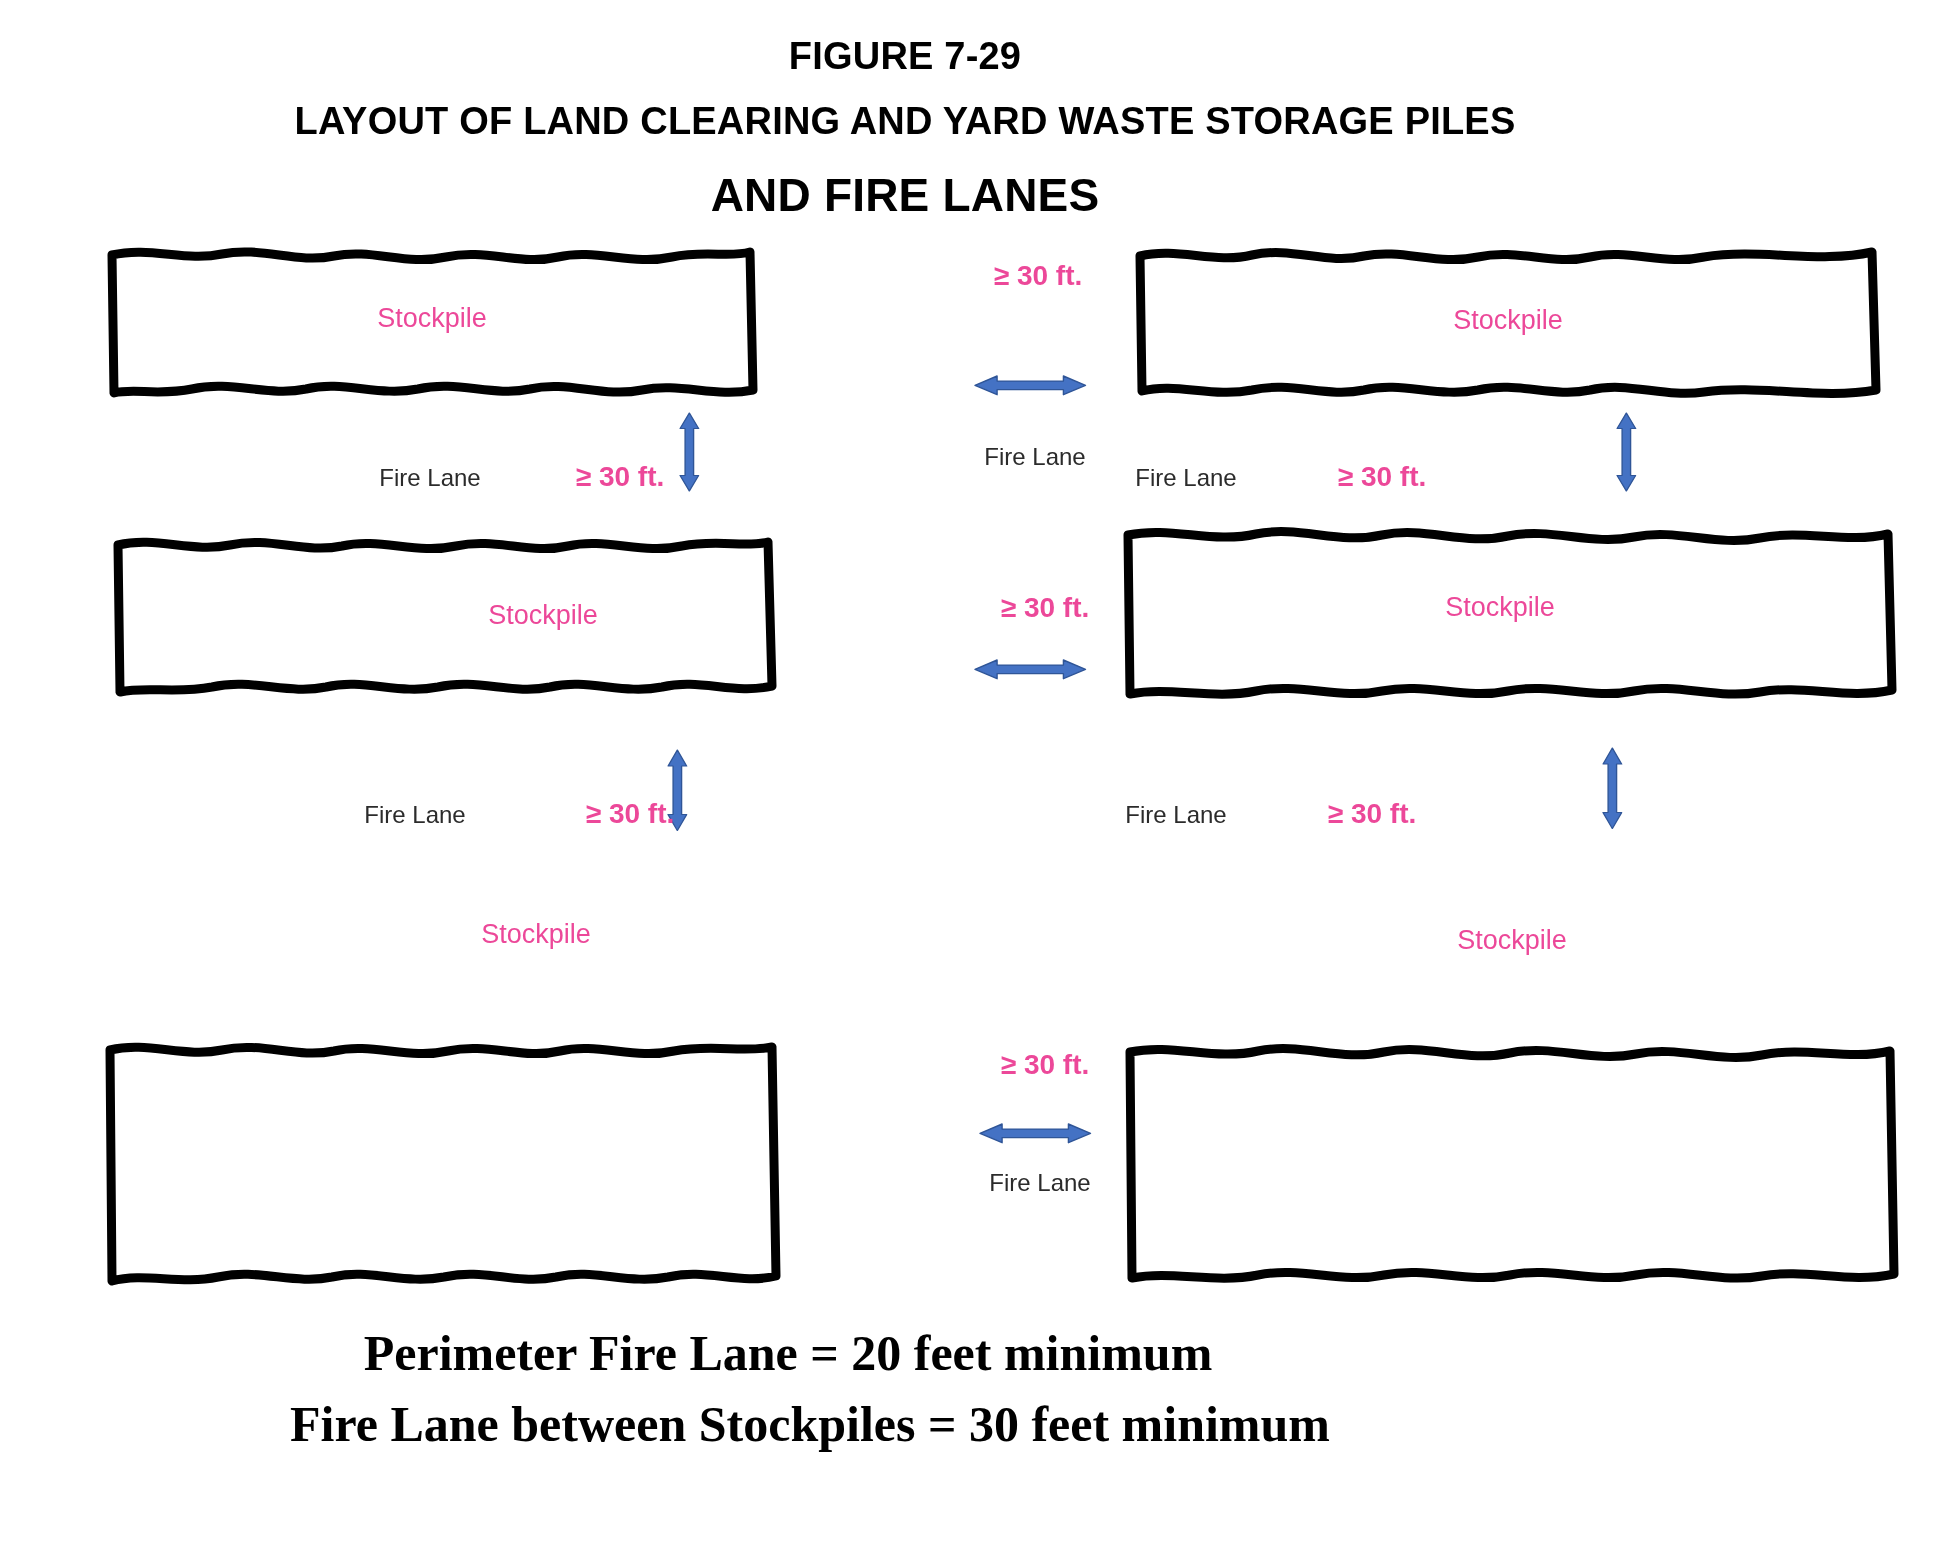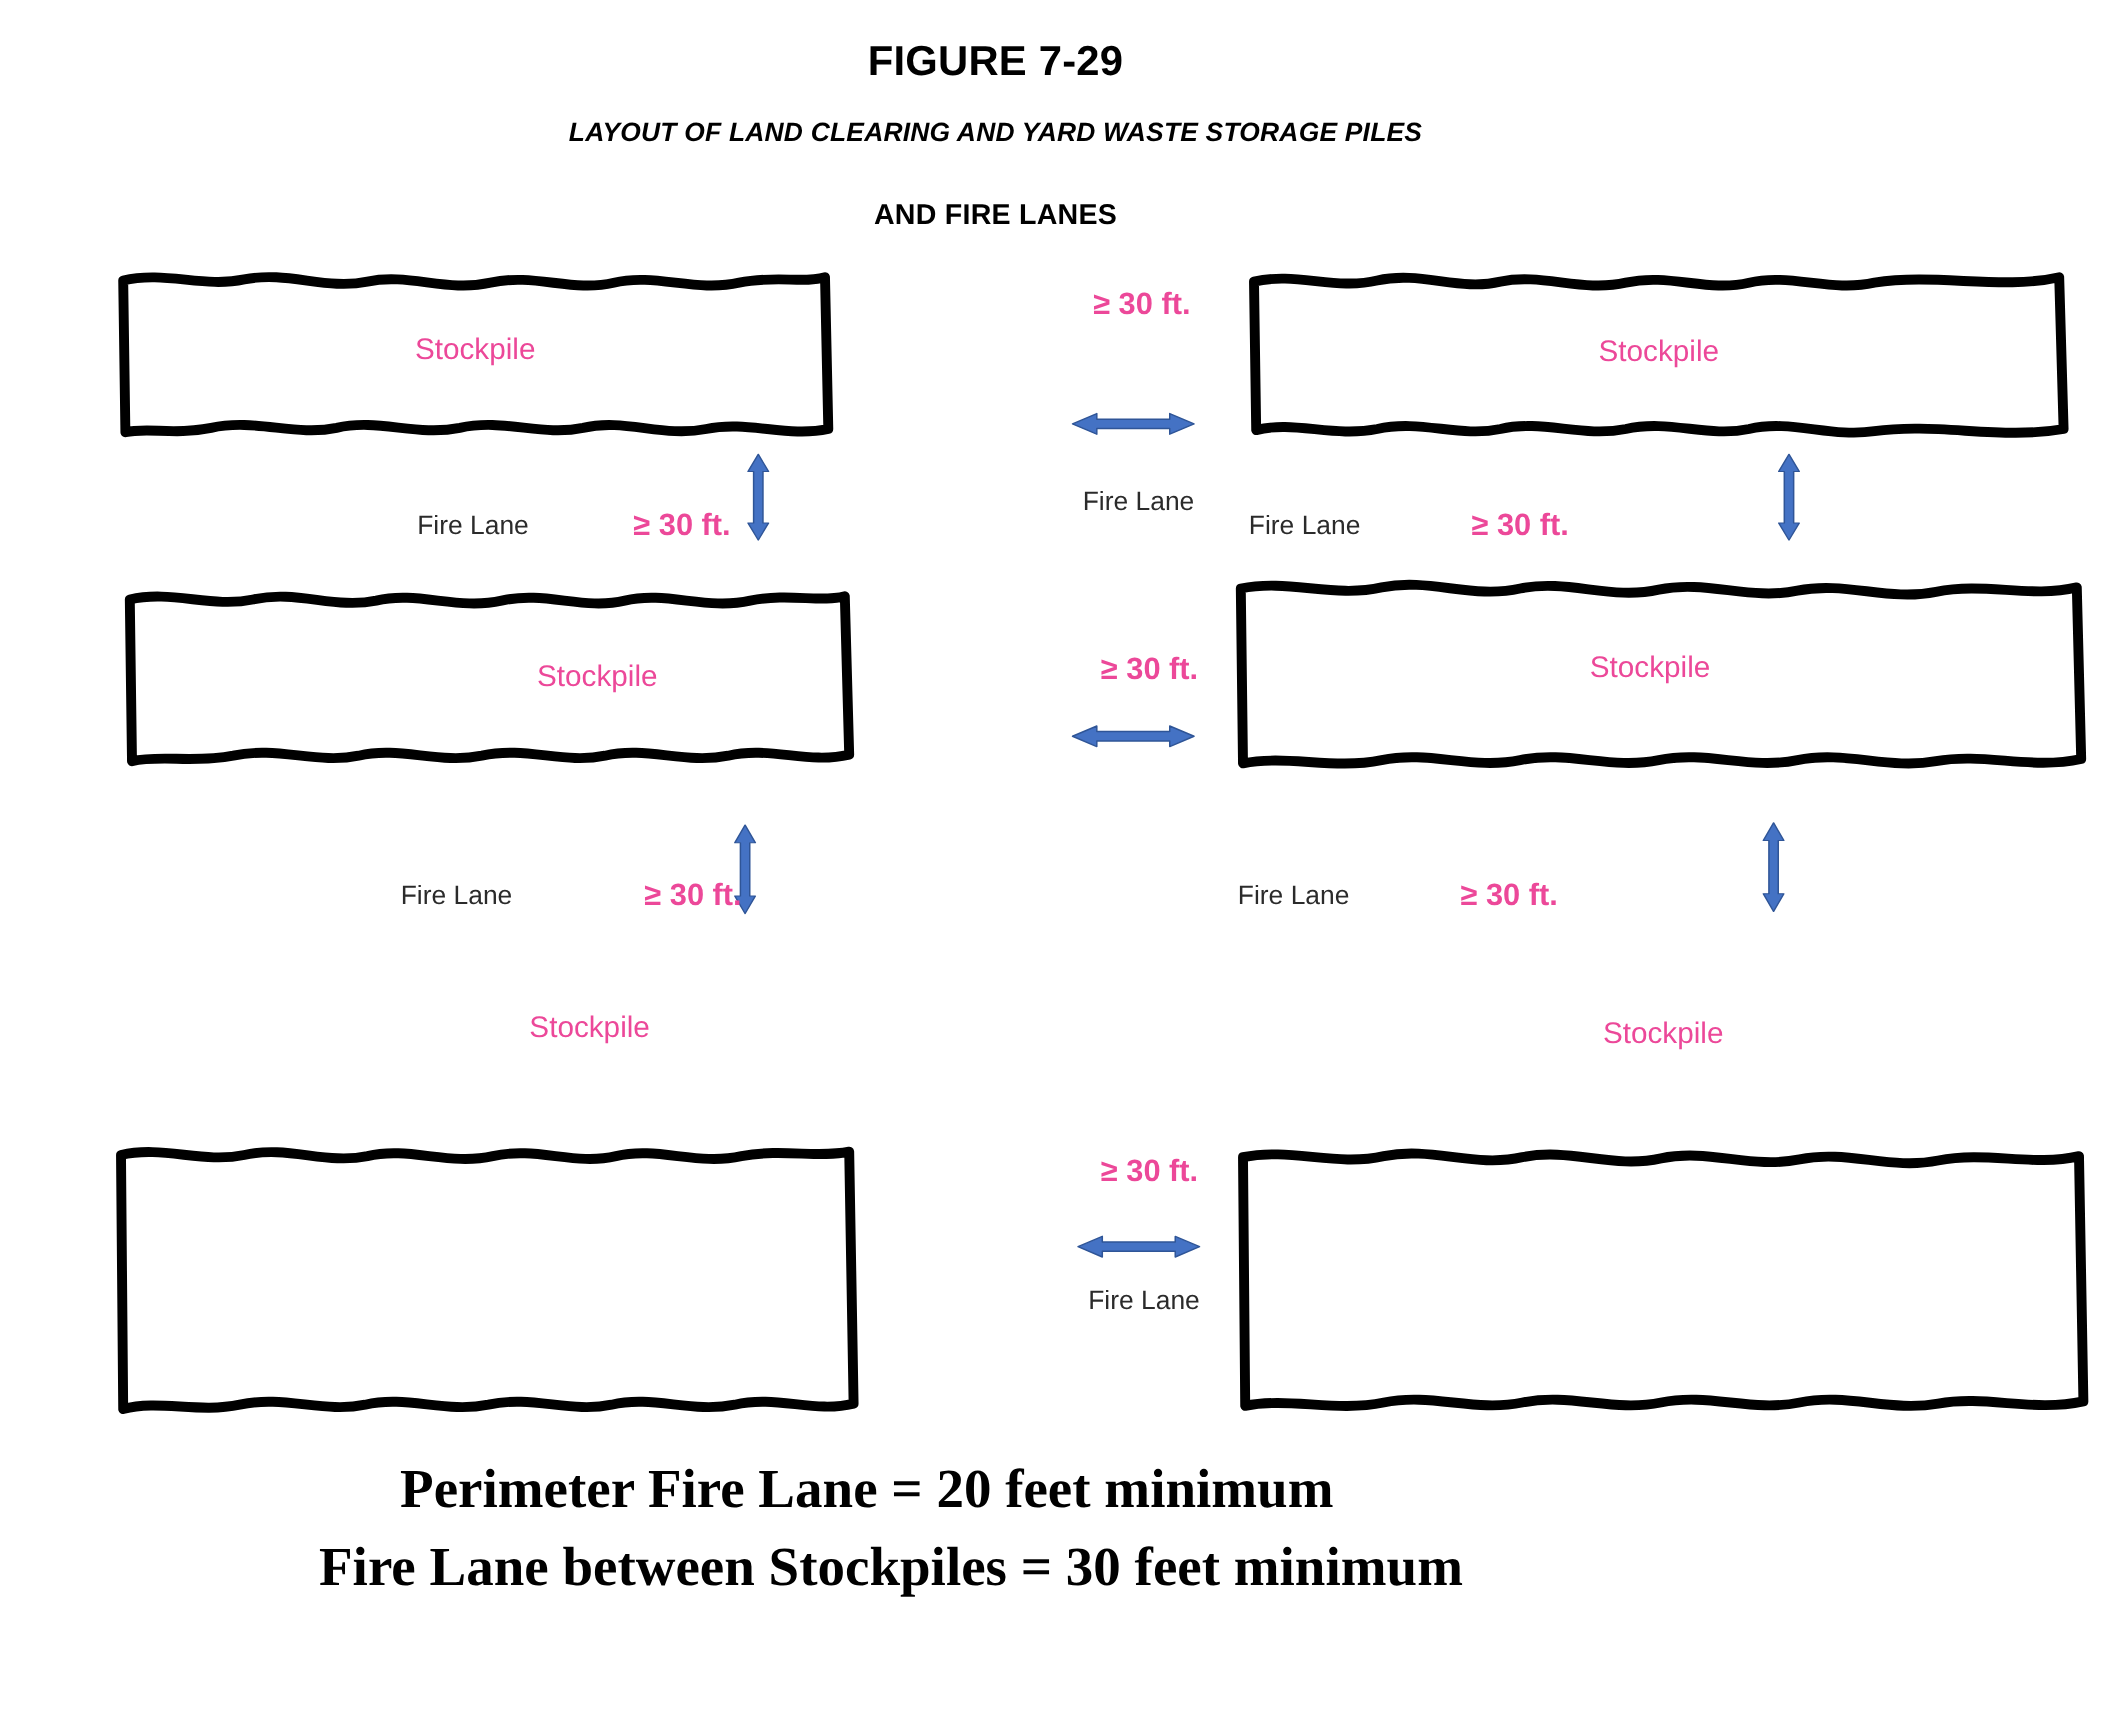--- a/index.html
+++ b/index.html
@@ -21,22 +21,22 @@
     left: 0; top: 28px; width: 1810px;
     text-align: center;
   }
   .title-line {
     font-family: "Liberation Sans", sans-serif;
     font-weight: bold;
     color: #000;
     letter-spacing: 0.2px;
   }
   .title-1 { font-size: 38px; line-height: 56px; }
-  .title-2 { font-size: 24px; line-height: 74px; font-style: italic; }
-  .title-3 { font-size: 26px; line-height: 74px; }
+  .title-2 { font-size: 38px; line-height: 74px; }
+  .title-3 { font-size: 46px; line-height: 74px; }
 
   
   #diagram {
     position: absolute;
     left: 0; top: 0; width: 1934px; height: 1563px;
     pointer-events: none;
   }
 
   .pile-label {
     position: absolute;

